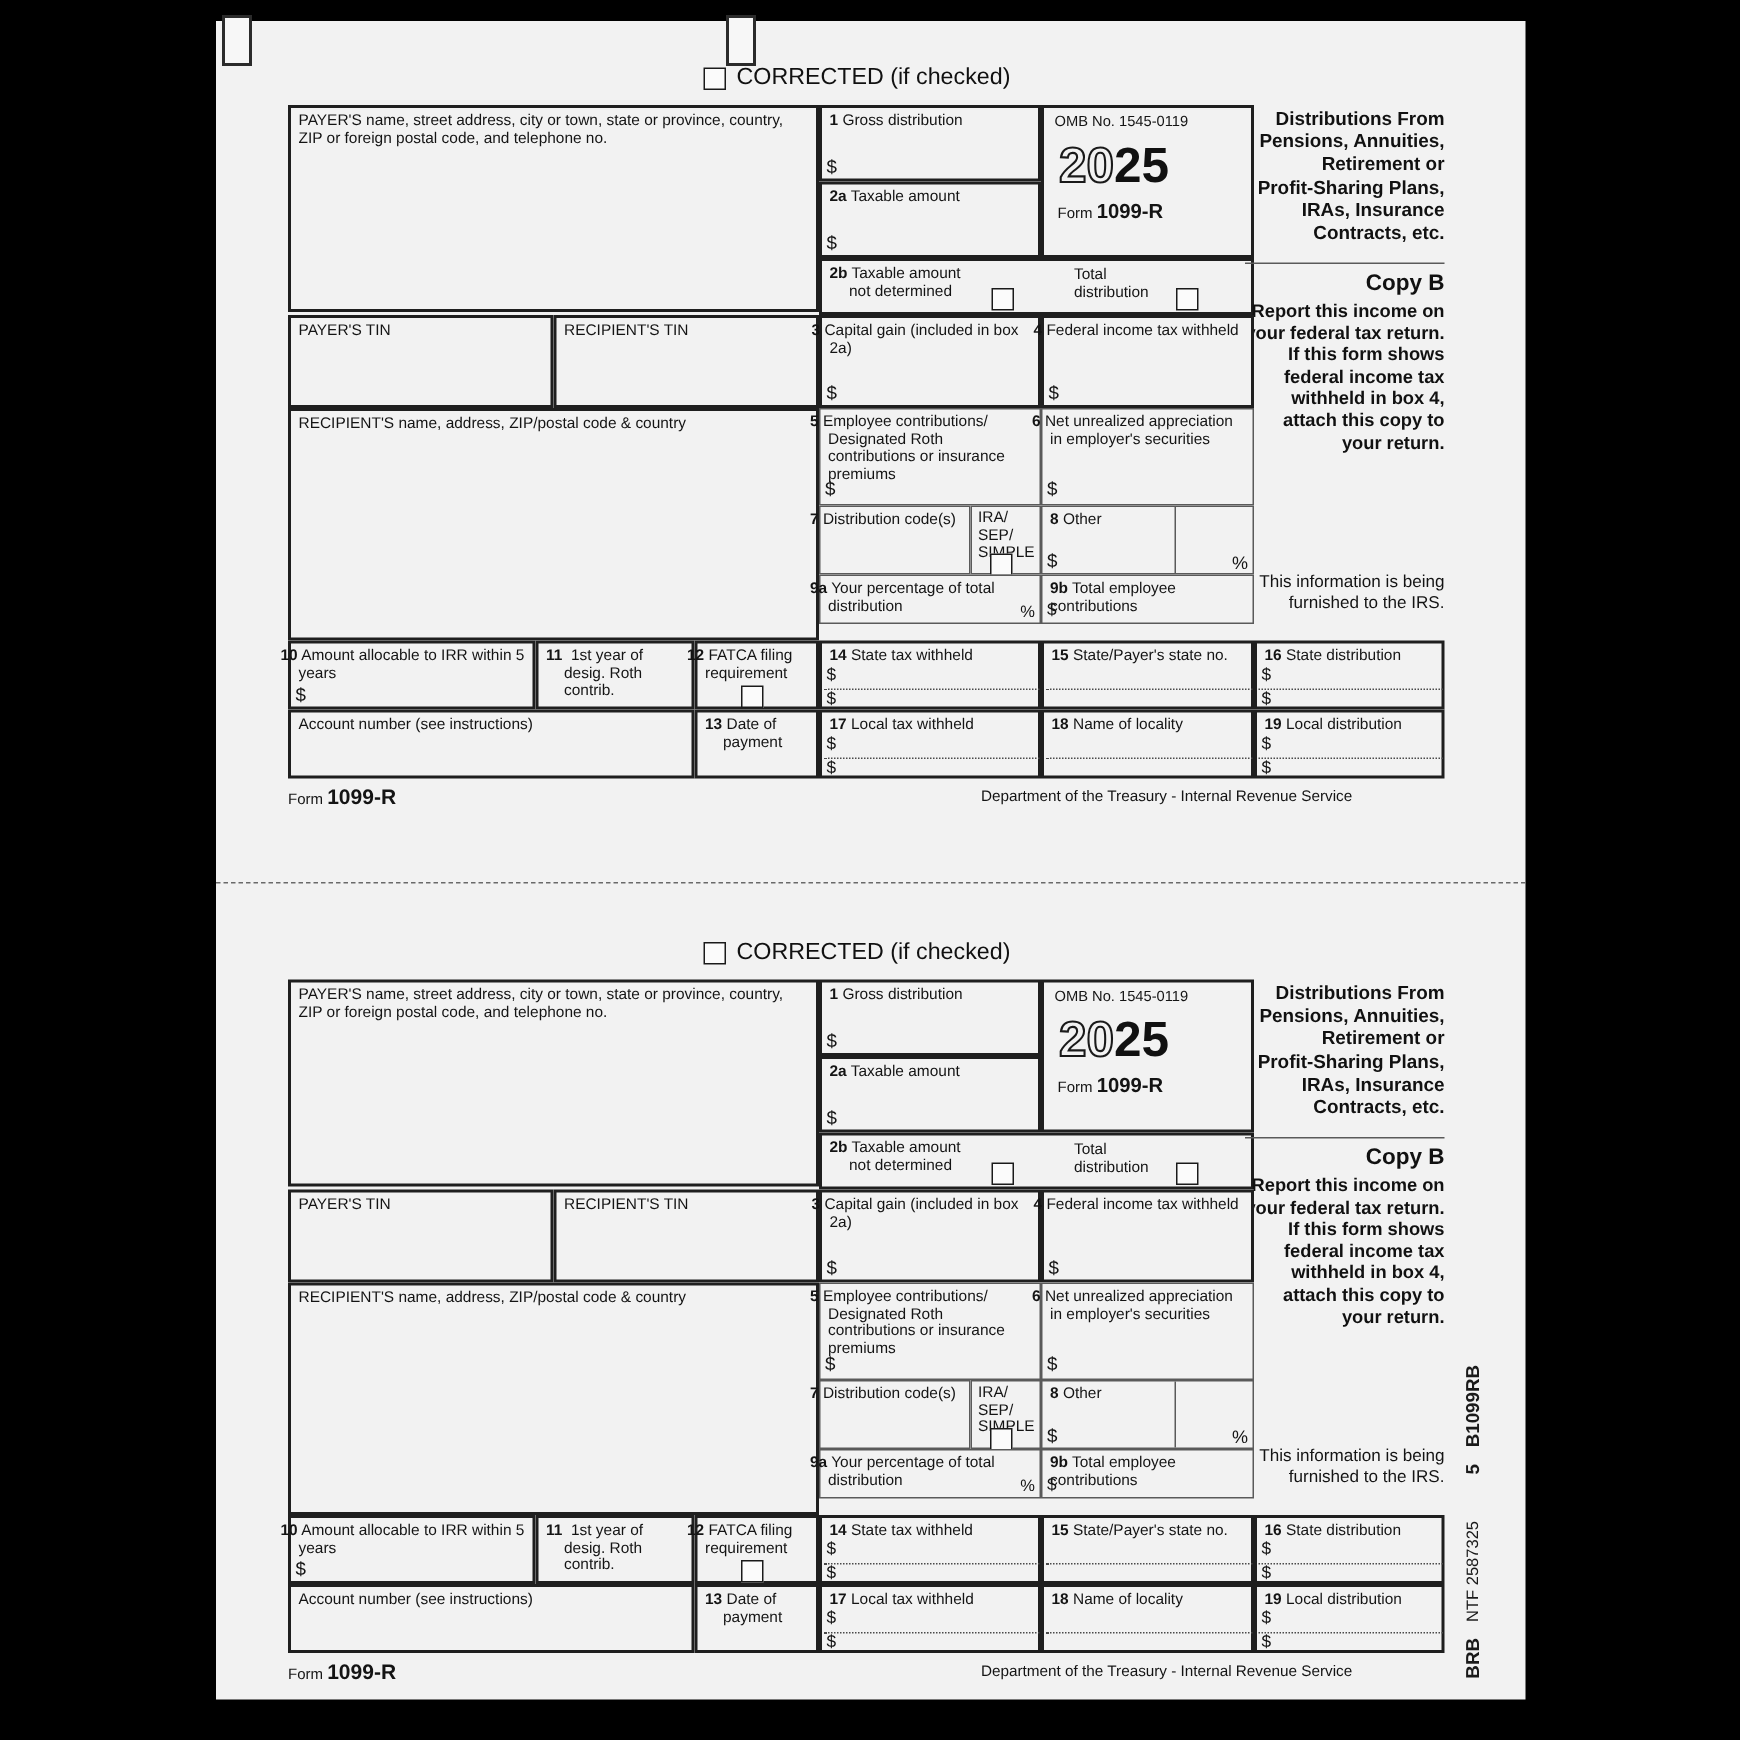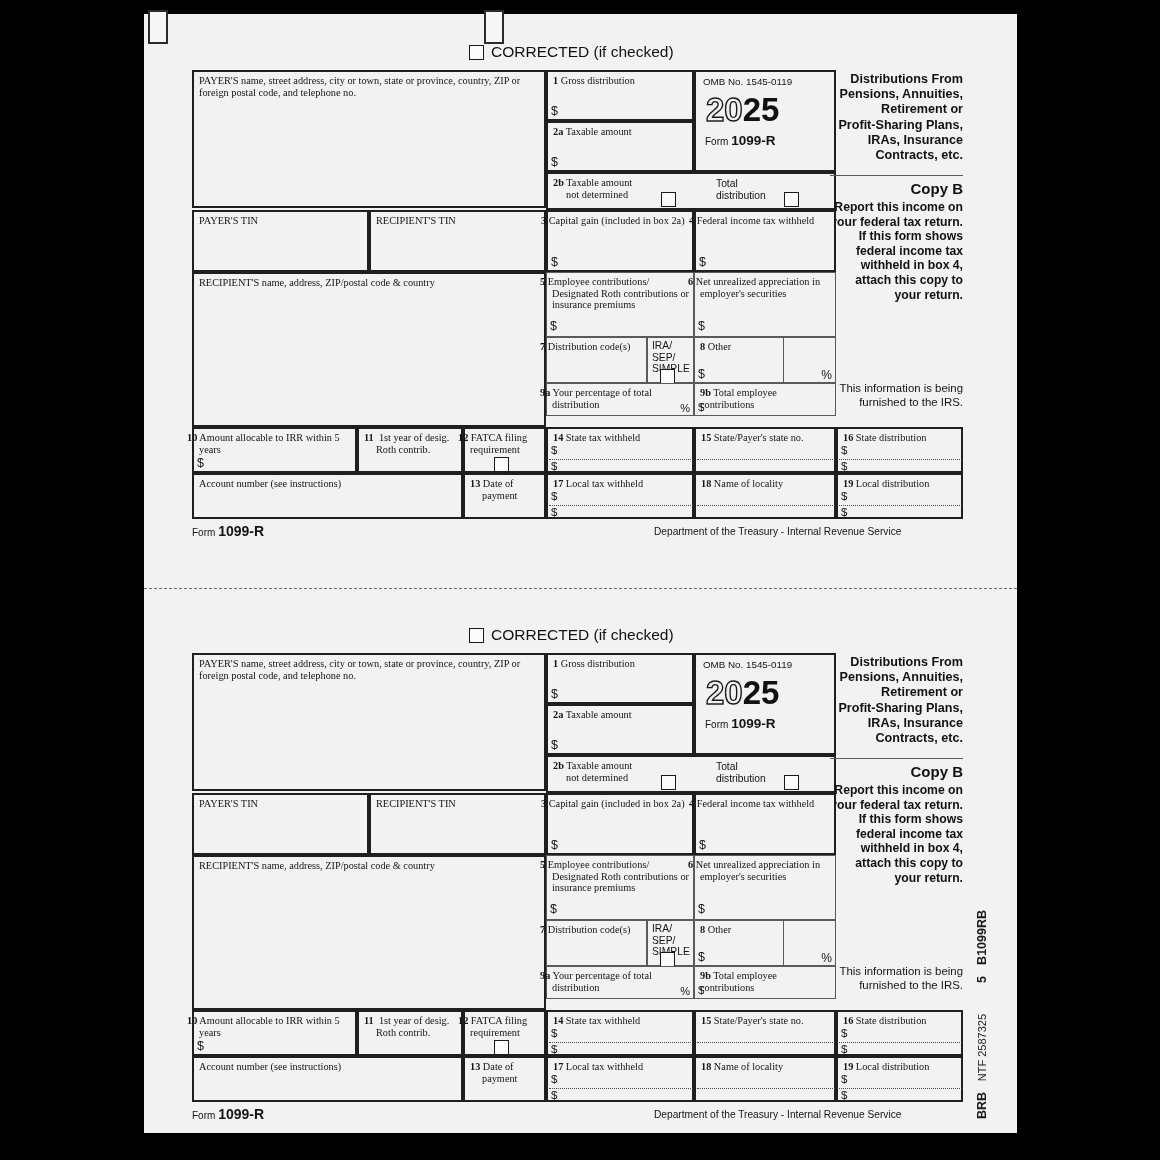--- a/index.html
+++ b/index.html
@@ -29,21 +29,21 @@
     width:15px;height:15px;border:1.6px solid #1a1a1a;background:#fbfbfb;
     margin-right:7px;box-sizing:border-box;
   }
   .cell{position:absolute;box-sizing:border-box;background:#f2f2f2;}
   .bd{border:1px solid #5a5a5a;}
   .thick{border-width:2px;border-color:#1f1f1f;}
 
   .lbl{font-size:10.3px;color:#141414;line-height:11.6px;}
   .lbl .n{font-weight:bold;}
   .lbl-ind{padding-left:12px;text-indent:-12px;}
-  .pad{padding:3px 4px 0 5px;font-family:Liberation Serif, serif;}
+  .pad{padding:3px 4px 0 5px;}
 
   .dollar{position:absolute;font-size:12.5px;color:#141414;line-height:12px;}
 
   .omb{font-size:9.8px;color:#141414;}
   .yearbox{font-size:33px;font-weight:bold;letter-spacing:0px;line-height:34px;}
   .year-out{color:#f2f2f2;-webkit-text-stroke:1.4px #1a1a1a;}
   .year-sol{color:#111;}
   .formline{font-size:10px;color:#141414;}
   .formline b{font-size:13.5px;}
 

